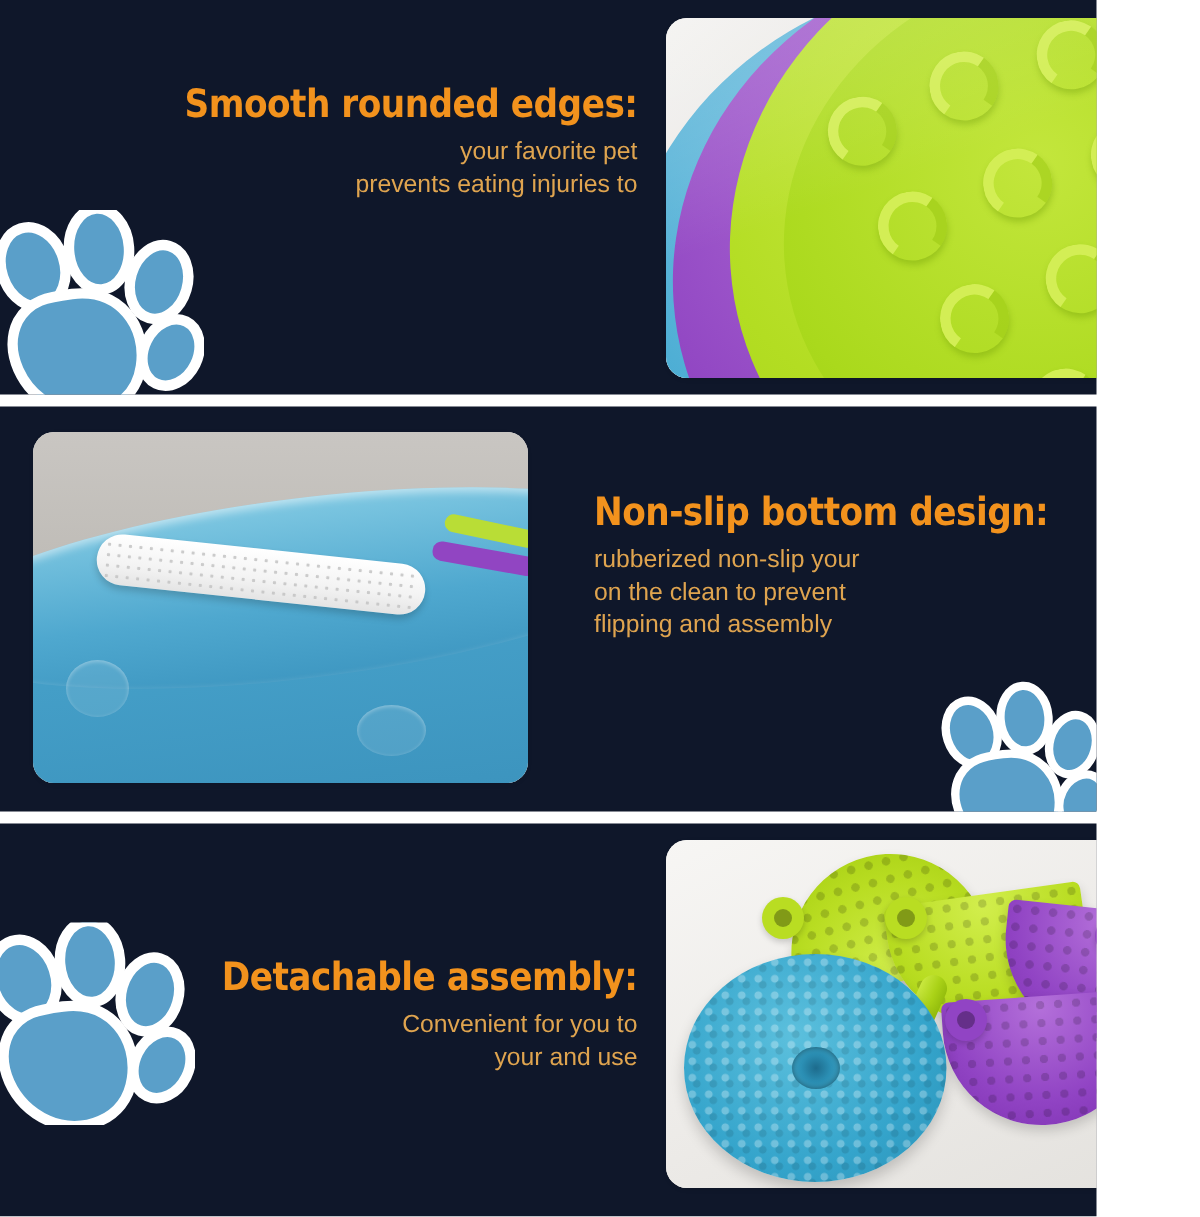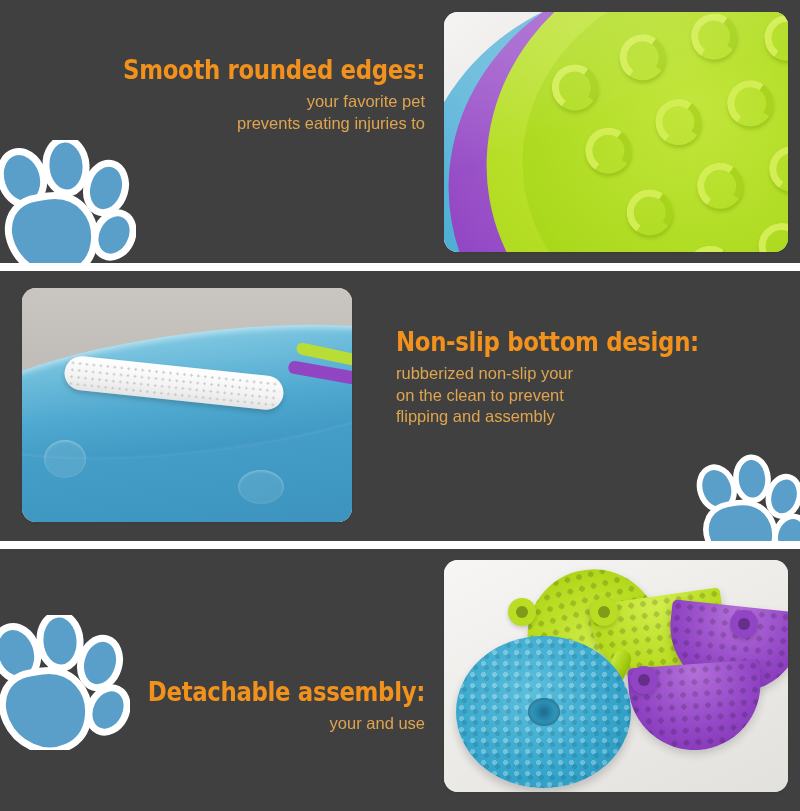--- a/index.html
+++ b/index.html
@@ -6,22 +6,22 @@
   html, body {
     width: 800px; height: 811px;
     background: #ffffff;
     font-family: "Liberation Sans", sans-serif;
     overflow: hidden;
   }
   .page { position: relative; width: 800px; height: 811px; background: #ffffff; }
 
   .panel {
     position: absolute;
-    left: 0; width: 800px;
-    background: #404040;
+    left: 0; width: 731px;
+    background: #0f172a;
     overflow: hidden;
   }
   #panel-1 { top: 0;   height: 263px; }
   #panel-2 { top: 271px; height: 270px; }
   #panel-3 { top: 549px; height: 262px; }
 
   
   .photo {
     position: absolute;
     border-radius: 14px;
@@ -369,23 +369,24 @@
         <div class="lug lug-p1"></div>
         <div class="lug lug-p2"></div>
 
         <div class="disc-blue">
           <div class="wave-tex"></div>
           <div class="disc-hub"></div>
         </div>
       </div>
     </div>
 
-    <div class="textblock" id="text-3" style="top:89px;margin-top:40px;">
+    <div class="textblock" id="text-3" style="top:89px;">
       <div class="ta-right">
         <div class="heading right">Detachable assembly:</div>
         <div class="subtext ta-right">
+          <div>Convenient for you to</div>
           <div>your and use</div>
         </div>
       </div>
     </div>
   </section>
 
 </div>
 
 </body></html>

